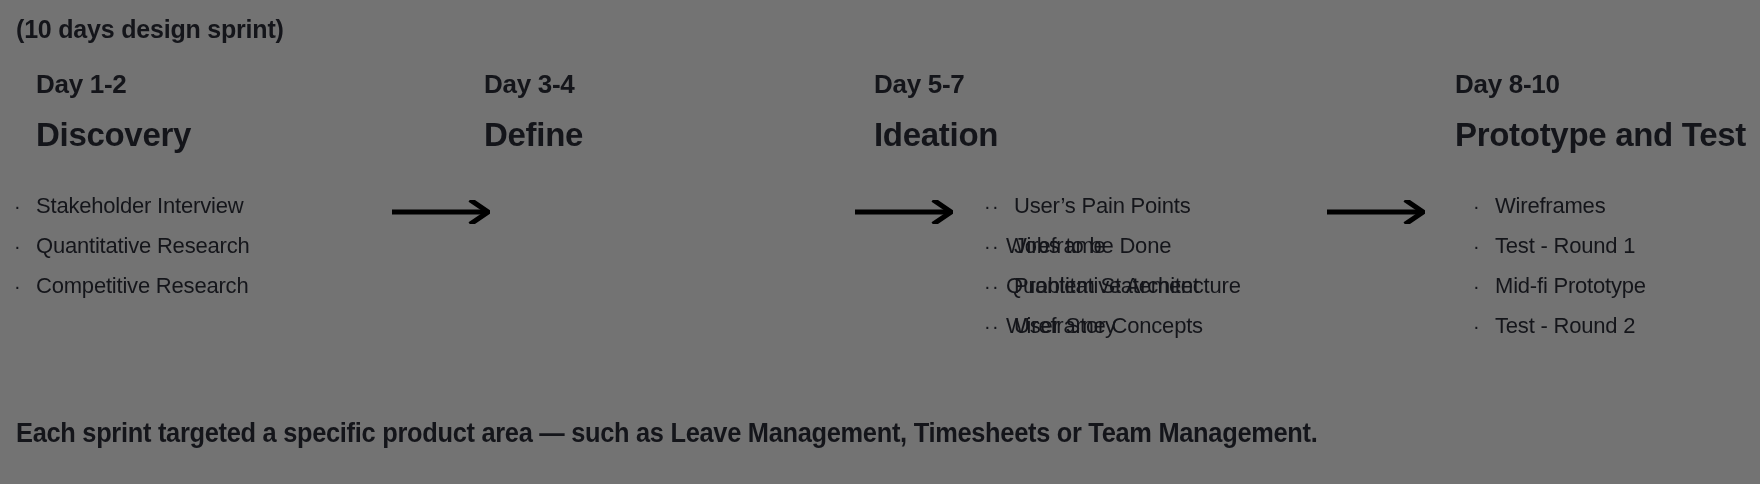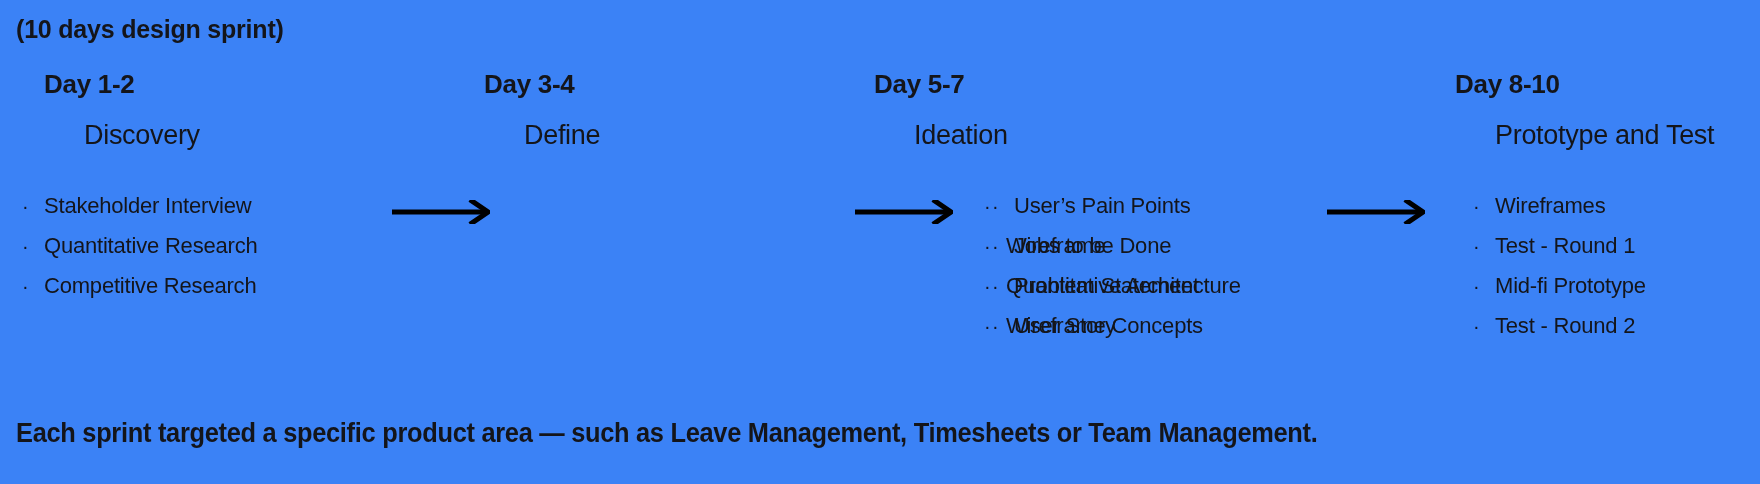--- a/index.html
+++ b/index.html
@@ -13,21 +13,21 @@
     background: #f5f6fa;
     font-family: "Liberation Sans", sans-serif;
     color: #14151a;
     overflow: hidden;
   }
 
   .board {
     position: relative;
     width: 1760px;
     height: 484px;
-    background: #3b82f6;
+    background: #737373;
   }
 
   
   .sprint-label {
     position: absolute;
     left: 16px;
     top: 14px;
     font-size: 25px;
     font-weight: 700;
     letter-spacing: -0.2px;
@@ -42,21 +42,21 @@
     top: 60px;
     width: 1760px;
     height: 300px;
   }
 
   .phase-col {
     position: absolute;
     top: 0;
     width: 440px;
   }
-  .phase-col.col-0 { left: 12px; }
+  .phase-col.col-0 { left: 4px; }
   .phase-col.col-1 { left: 452px; }
   .phase-col.col-2 { left: 840px; }
   .phase-col.col-3 { left: 1265px; }
 
   .phase-head {
     position: relative;
     height: 114px;
   }
 
   .day-label {
@@ -65,26 +65,25 @@
     font-size: 26px;
     font-weight: 700;
     letter-spacing: -0.3px;
     line-height: 32px;
     white-space: nowrap;
   }
 
   .phase-title {
     position: absolute;
     top: 58px;
-    font-size: 27px;
-    font-weight: 400;
+    font-size: 33px;
+    font-weight: 700;
     letter-spacing: -0.3px;
     line-height: 34px;
     white-space: nowrap;
-    margin-left: 40px;
   }
 
   .col-0 .day-label, .col-0 .phase-title { left: 32px; }
   .col-1 .day-label, .col-1 .phase-title { left: 32px; }
   .col-2 .day-label, .col-2 .phase-title { left: 34px; }
   .col-3 .day-label, .col-3 .phase-title { left: 190px; }
 
   
   .bullet-list {
     position: absolute;

